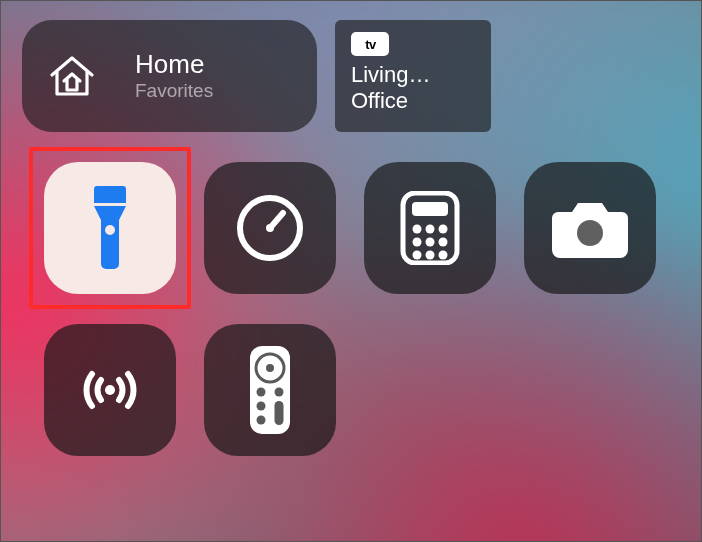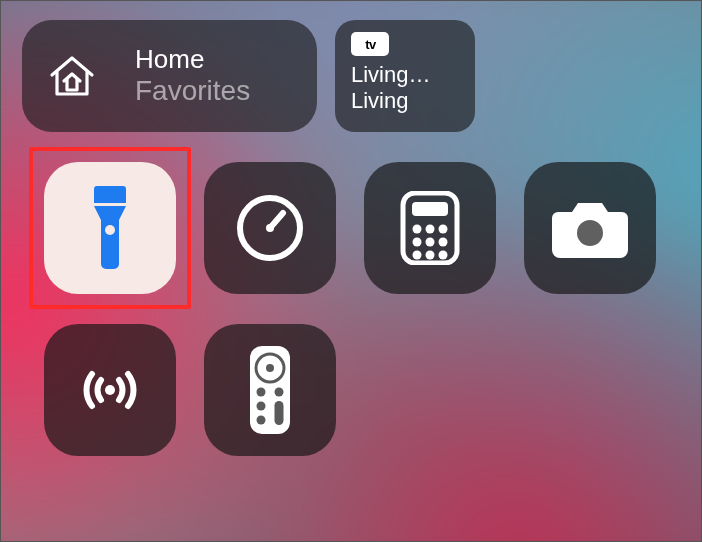--- a/index.html
+++ b/index.html
@@ -41,27 +41,27 @@
     background: rgba(25,25,25,0.62);
     border-radius: 30px;
     display: flex;
     align-items: center;
     padding: 0 22px;
     gap: 35px;
   }
   .home-icon svg { display:block; }
   .home-text { display:flex; flex-direction:column; line-height:1.15; }
   .home-title { color: #fff; font-size: 26px; font-weight: 500; }
-  .home-sub { color: rgba(255,255,255,0.55); font-size: 28px; font-weight: 400; }
+  .home-sub { color: rgba(255,255,255,0.55); font-size: 19px; font-weight: 400; }
 
   .tv-tile {
-    width: 140px;
+    width: 156px;
     height: 112px;
     background: rgba(25,25,25,0.62);
-    border-radius: 20px;
+    border-radius: 6px;
     padding: 12px 16px 10px 16px;
     display:flex; flex-direction:column;
     color:#fff;
   }
   .tv-badge {
     width: 38px; height: 24px;
     background: #fff;
     border-radius: 5px;
     display:flex; align-items:center; justify-content:center;
     color:#000; font-weight:700; font-size:13px;
@@ -122,21 +122,21 @@
         <span class="home-sub">Favorites</span>
       </div>
     </div>
 
     <div class="tv-tile">
       <div class="tv-badge">
         <span class="apple"></span>
           <span>tv</span>
       </div>
       <div class="tv-line">Living…</div>
-      <div class="tv-line">Living</div>
+      <div class="tv-line">Office</div>
     </div>
 
   </div>
 
   <div class="grid">
 
     <div class="tile light">
       <div class="highlight-box"></div>
       <span>
         <svg width="50" height="84" viewBox="0 0 50 84">

